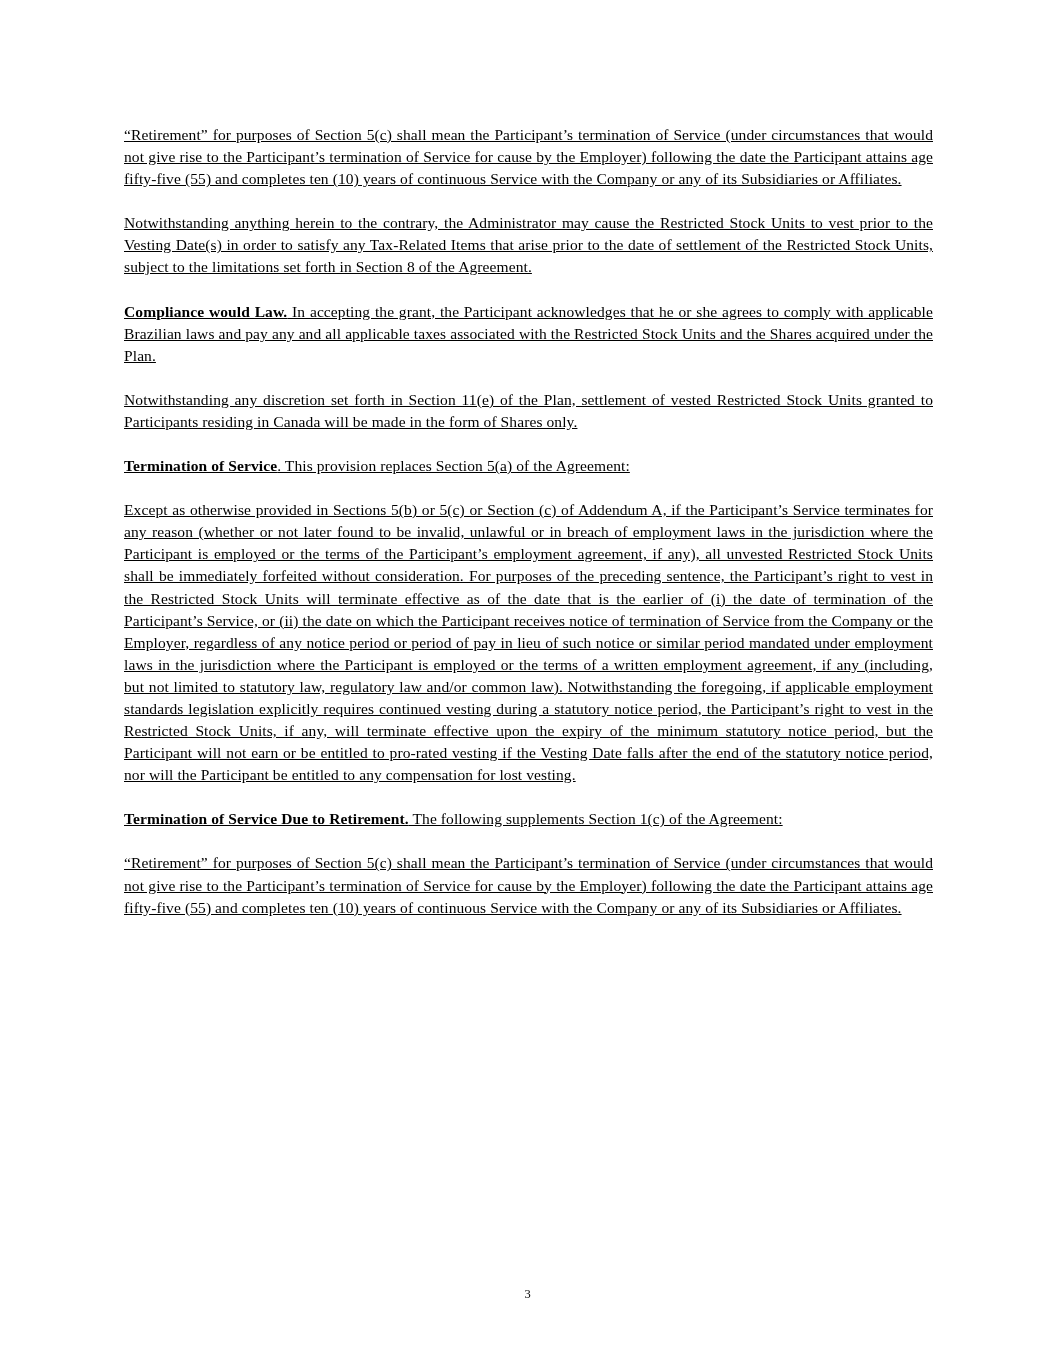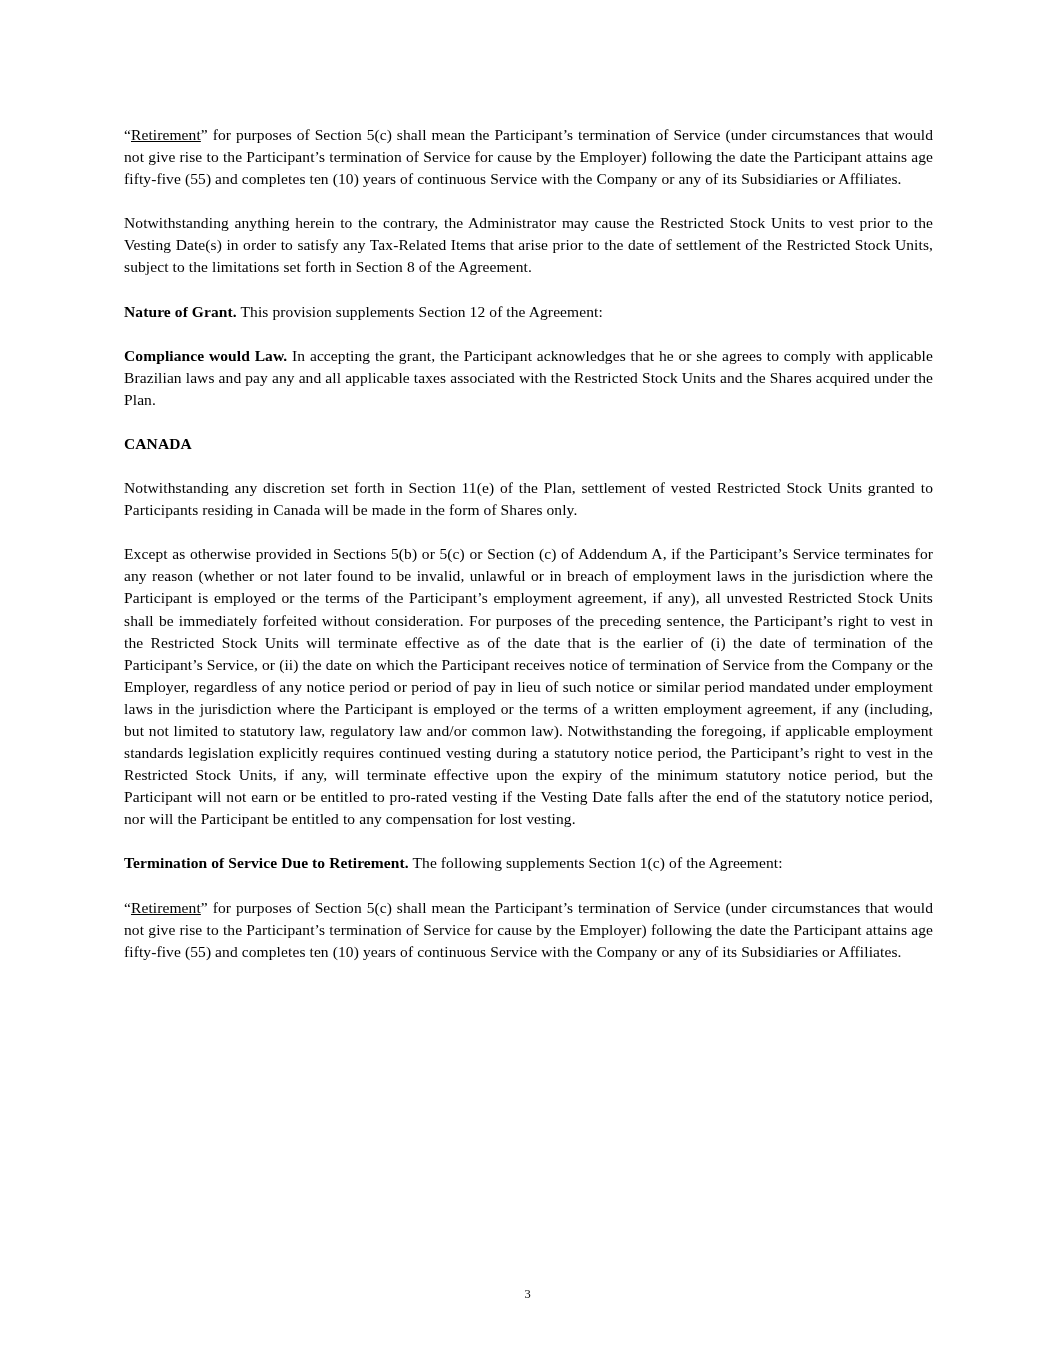--- a/index.html
+++ b/index.html
@@ -21,20 +21,21 @@
     left: 124px;
     top: 124px;
     width: 809px;
     font-size: 15.5px;
     line-height: 22.1px;
     text-align: justify;
     letter-spacing: 0.1px;
   }
   p.para {
     margin: 0 0 22px 0;
+    text-decoration: underline;
   }
   .b { font-weight: bold; }
   .u { text-decoration: underline; }
   .footer {
     position: absolute;
     top: 1287px;
     left: 0;
     width: 100%;
     text-align: center;
     font-size: 12.5px;
@@ -44,30 +45,29 @@
 </head>
 <body>
 
 <div class="page">
   <main class="content">
 
     <p class="para"><span>“</span><span class="u">Retirement</span><span>” for purposes of Section 5(c) shall mean the Participant’s termination of Service (under circumstances that would not give rise to the Participant’s termination of Service for cause by the Employer) following the date the Participant attains age fifty-five (55) and completes ten (10) years of continuous Service with the Company or any of its Subsidiaries or Affiliates.</span></p>
 
     <p class="para"><span>Notwithstanding anything herein to the contrary, the Administrator may cause the Restricted Stock Units to vest prior to the Vesting Date(s) in order to satisfy any Tax-Related Items that arise prior to the date of settlement of the Restricted Stock Units, subject to the limitations set forth in Section 8 of the Agreement.</span></p>
 
-    <p class="para"><span class="b">Nature of Grant.</span><span>  This provision supplements Section 12 of the Agreement:</span></p>
 
 
     <p class="para"><span class="b">Compliance would Law.</span><span>  In accepting the grant, the Participant acknowledges that he or she agrees to comply with applicable Brazilian laws and pay any and all applicable taxes associated with the Restricted Stock Units and the Shares acquired under the Plan.</span></p>
 
-    <p class="para b">CANADA</p>
 
 
     <p class="para"><span>Notwithstanding any discretion set forth in Section 11(e) of the Plan, settlement of vested Restricted Stock Units granted to Participants residing in Canada will be made in the form of Shares only.</span></p>
 
+    <p class="para"><span class="b">Termination of Service</span><span>.  This provision replaces Section 5(a) of the Agreement:</span></p>
 
     <p class="para"><span>Except as otherwise provided in Sections 5(b) or 5(c) or Section (c) of Addendum A, if the Participant’s Service terminates for any reason (whether or not later found to be invalid, unlawful or in breach of employment laws in the jurisdiction where the Participant is employed or the terms of the Participant’s employment agreement, if any), all unvested Restricted Stock Units shall be immediately forfeited without consideration.  For purposes of the preceding sentence, the Participant’s right to vest in the Restricted Stock Units will terminate effective as of the date that is the earlier of (i) the date of termination of the Participant’s Service, or (ii) the date on which the Participant receives notice of termination of Service from the Company or the Employer, regardless of any notice period or period of pay in lieu of such notice or similar period mandated under employment laws in the jurisdiction where the Participant is employed or the terms of a written employment agreement, if any (including, but not limited to statutory law, regulatory law and/or common law).  Notwithstanding the foregoing, if applicable employment standards legislation explicitly requires continued vesting during a statutory notice period, the Participant’s right to vest in the Restricted Stock Units, if any, will terminate effective upon the expiry of the minimum statutory notice period, but the Participant will not earn or be entitled to pro-rated vesting if the Vesting Date falls after the end of the statutory notice period, nor will the Participant be entitled to any compensation for lost vesting.</span></p>
 
     <p class="para"><span class="b">Termination of Service Due to Retirement.</span><span>  The following supplements Section 1(c) of the Agreement:</span></p>
 
     <p class="para"><span>“</span><span class="u">Retirement</span><span>” for purposes of Section 5(c) shall mean the Participant’s termination of Service (under circumstances that would not give rise to the Participant’s termination of Service for cause by the Employer) following the date the Participant attains age fifty-five (55) and completes ten (10) years of continuous Service with the Company or any of its Subsidiaries or Affiliates.</span></p>
 
   </main>
 
   <div class="footer">3</div>

